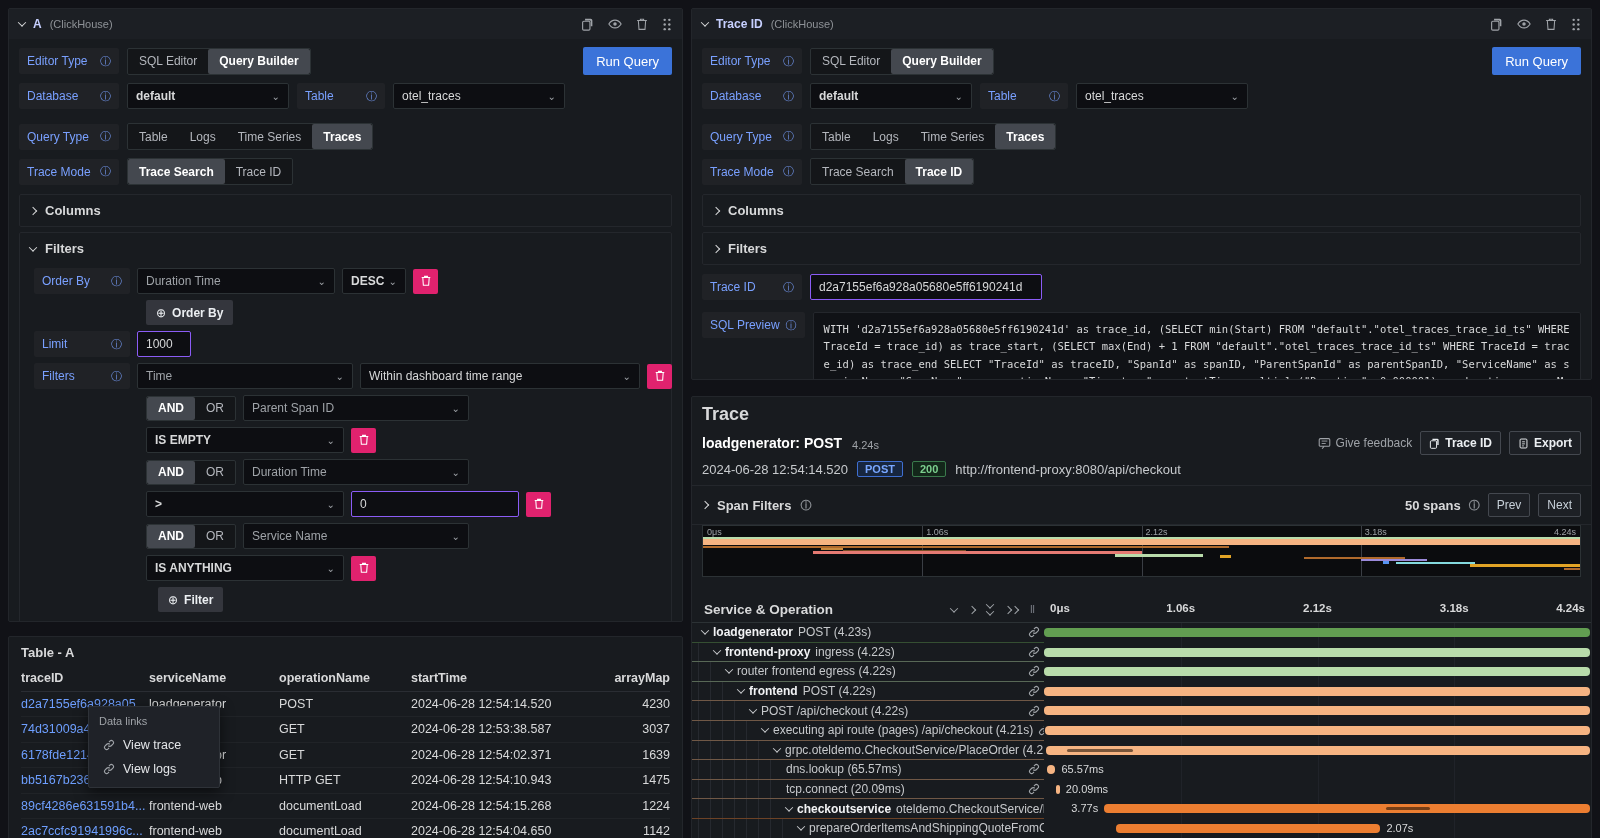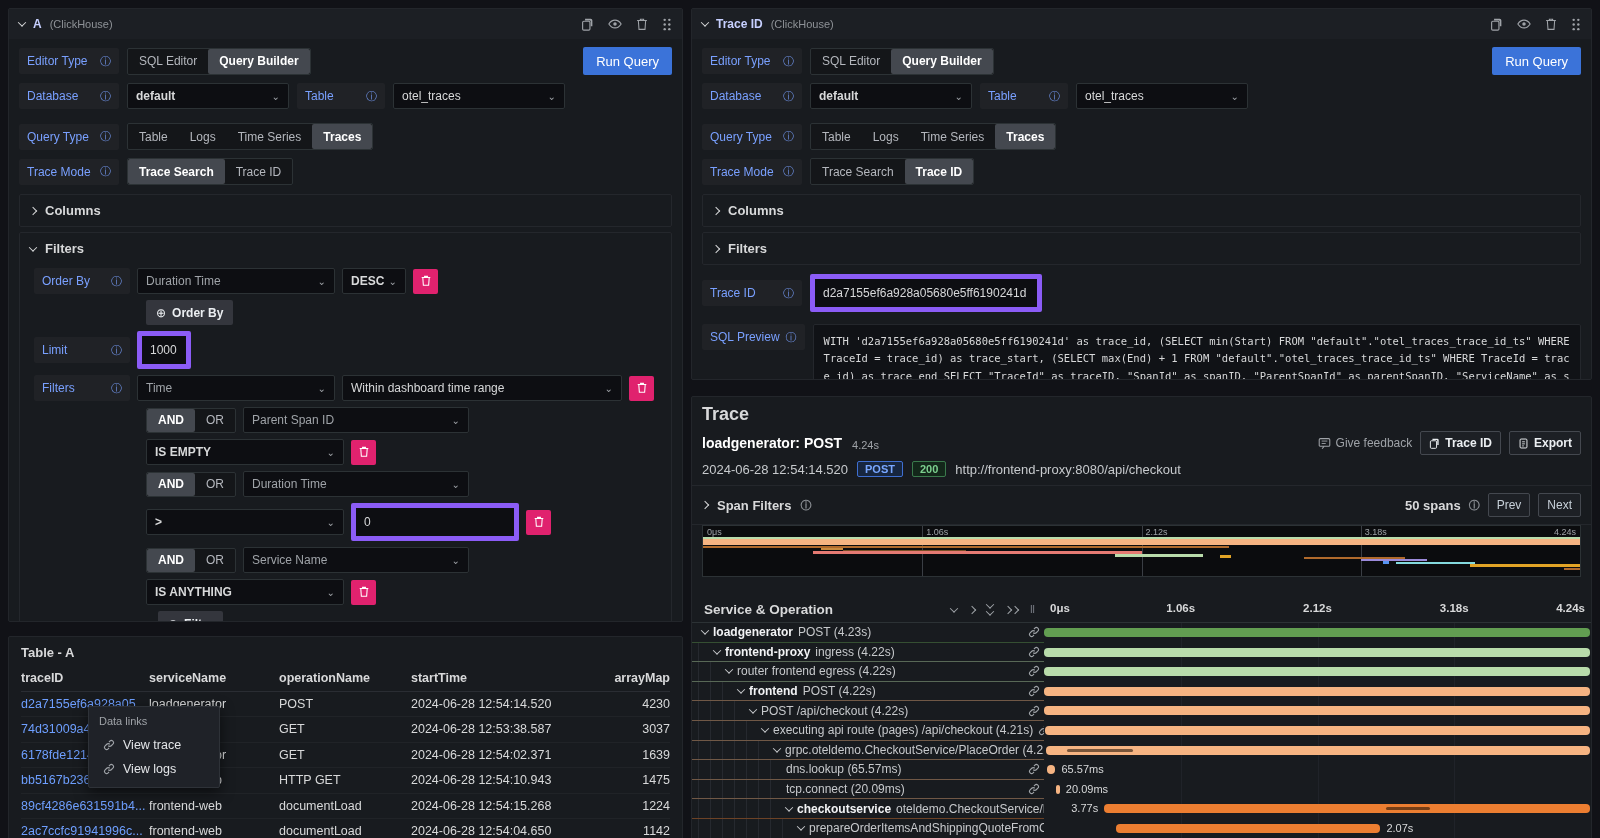--- a/index.html
+++ b/index.html
@@ -15,21 +15,21 @@
   .chev.right{transform:rotate(-45deg)}
   .muted{color:#9fa3a8}
   .erow{display:flex;align-items:center;gap:8px;padding:4px 10px}
   .lbl{display:flex;align-items:center;justify-content:space-between;gap:6px;background:#202226;color:#79a0ff;
     font-size:12px;font-weight:500;padding:0 8px;height:26px;border-radius:2px;min-width:100px;flex:none}
   .info{font-size:11px;color:#79a0ff;opacity:.85;font-style:normal}
   .info.gray{color:#9fa3a8}
   .sel{display:flex;align-items:center;justify-content:space-between;background:#0d0e12;border:1px solid #2c3235;
     height:26px;border-radius:2px;padding:0 8px;color:#d8d9da;font-size:12px;gap:0;flex:none}
   .sel .caret{color:#9fa3a8;font-size:10px}
-  .inp{background:#0d0e12;border:5px solid #8b5cf6;height:38px;border-radius:2px;padding:8px 8px;color:#d8d9da;font-size:12px;flex:none}
+  .inp{background:#0d0e12;border:1px solid #8b5cf6;height:26px;border-radius:2px;padding:8px 8px;color:#d8d9da;font-size:12px;flex:none}
   .seg{display:flex;align-items:stretch;border:1px solid #2c3235;border-radius:2px;height:27px;background:#141619;overflow:hidden;flex:none}
   .seg .sbtn{display:flex;align-items:center;padding:0 11px;color:#b4b7bd;font-size:12px;cursor:default;white-space:nowrap}
   .seg .sbtn.active{background:#44484f;color:#fff;font-weight:700;border-radius:2px}
   .btn-run{margin-left:auto;background:#3b73d9;color:#fff;border:none;border-radius:2px;height:28px;padding:0 13px;
     font-weight:500;font-size:13px;font-family:inherit;flex:none}
   .btn-trash{background:#e0226e;width:25px;height:25px;border:none;border-radius:2px;display:flex;align-items:center;
     justify-content:center;color:#fff;flex:none}
   .chip-btn{display:flex;align-items:center;gap:6px;background:#34363d;color:#eceff2;border:none;border-radius:2px;
     height:25px;padding:0 10px;font-size:12px;font-weight:600;font-family:inherit;flex:none}
   .collapse-box{border:1px solid #24272c;border-radius:2px;margin:5px 10px;padding:8px 10px;display:flex;align-items:center;gap:9px;
@@ -231,21 +231,21 @@
           <span>Limit</span>
           <span class="info">ⓘ</span>
         </span>
       <span class="inp" style="width:54px;display:flex;align-items:center">1000</span>
     </div>
     <div class="frow">
       <span class="lbl" style="min-width:96px">
           <span>Filters</span>
           <span class="info">ⓘ</span>
         </span>
-      <span class="sel" style="width:198px">
+      <span class="sel" style="width:216px">
           <span class="muted">Time</span>
           <span class="caret">⌄</span>
         </span>
       <span class="sel" style="width:280px">
           <span>Within dashboard time range</span>
           <span class="caret">⌄</span>
         </span>
       <button class="btn-trash">
           <svg width="10" height="12" viewBox="0 0 14 16">
             <path d="M1 3h12M5 3V1.5h4V3M2.5 3l.8 11h7.4l.8-11" fill="none" stroke="#fff" stroke-width="1.5"></path>

